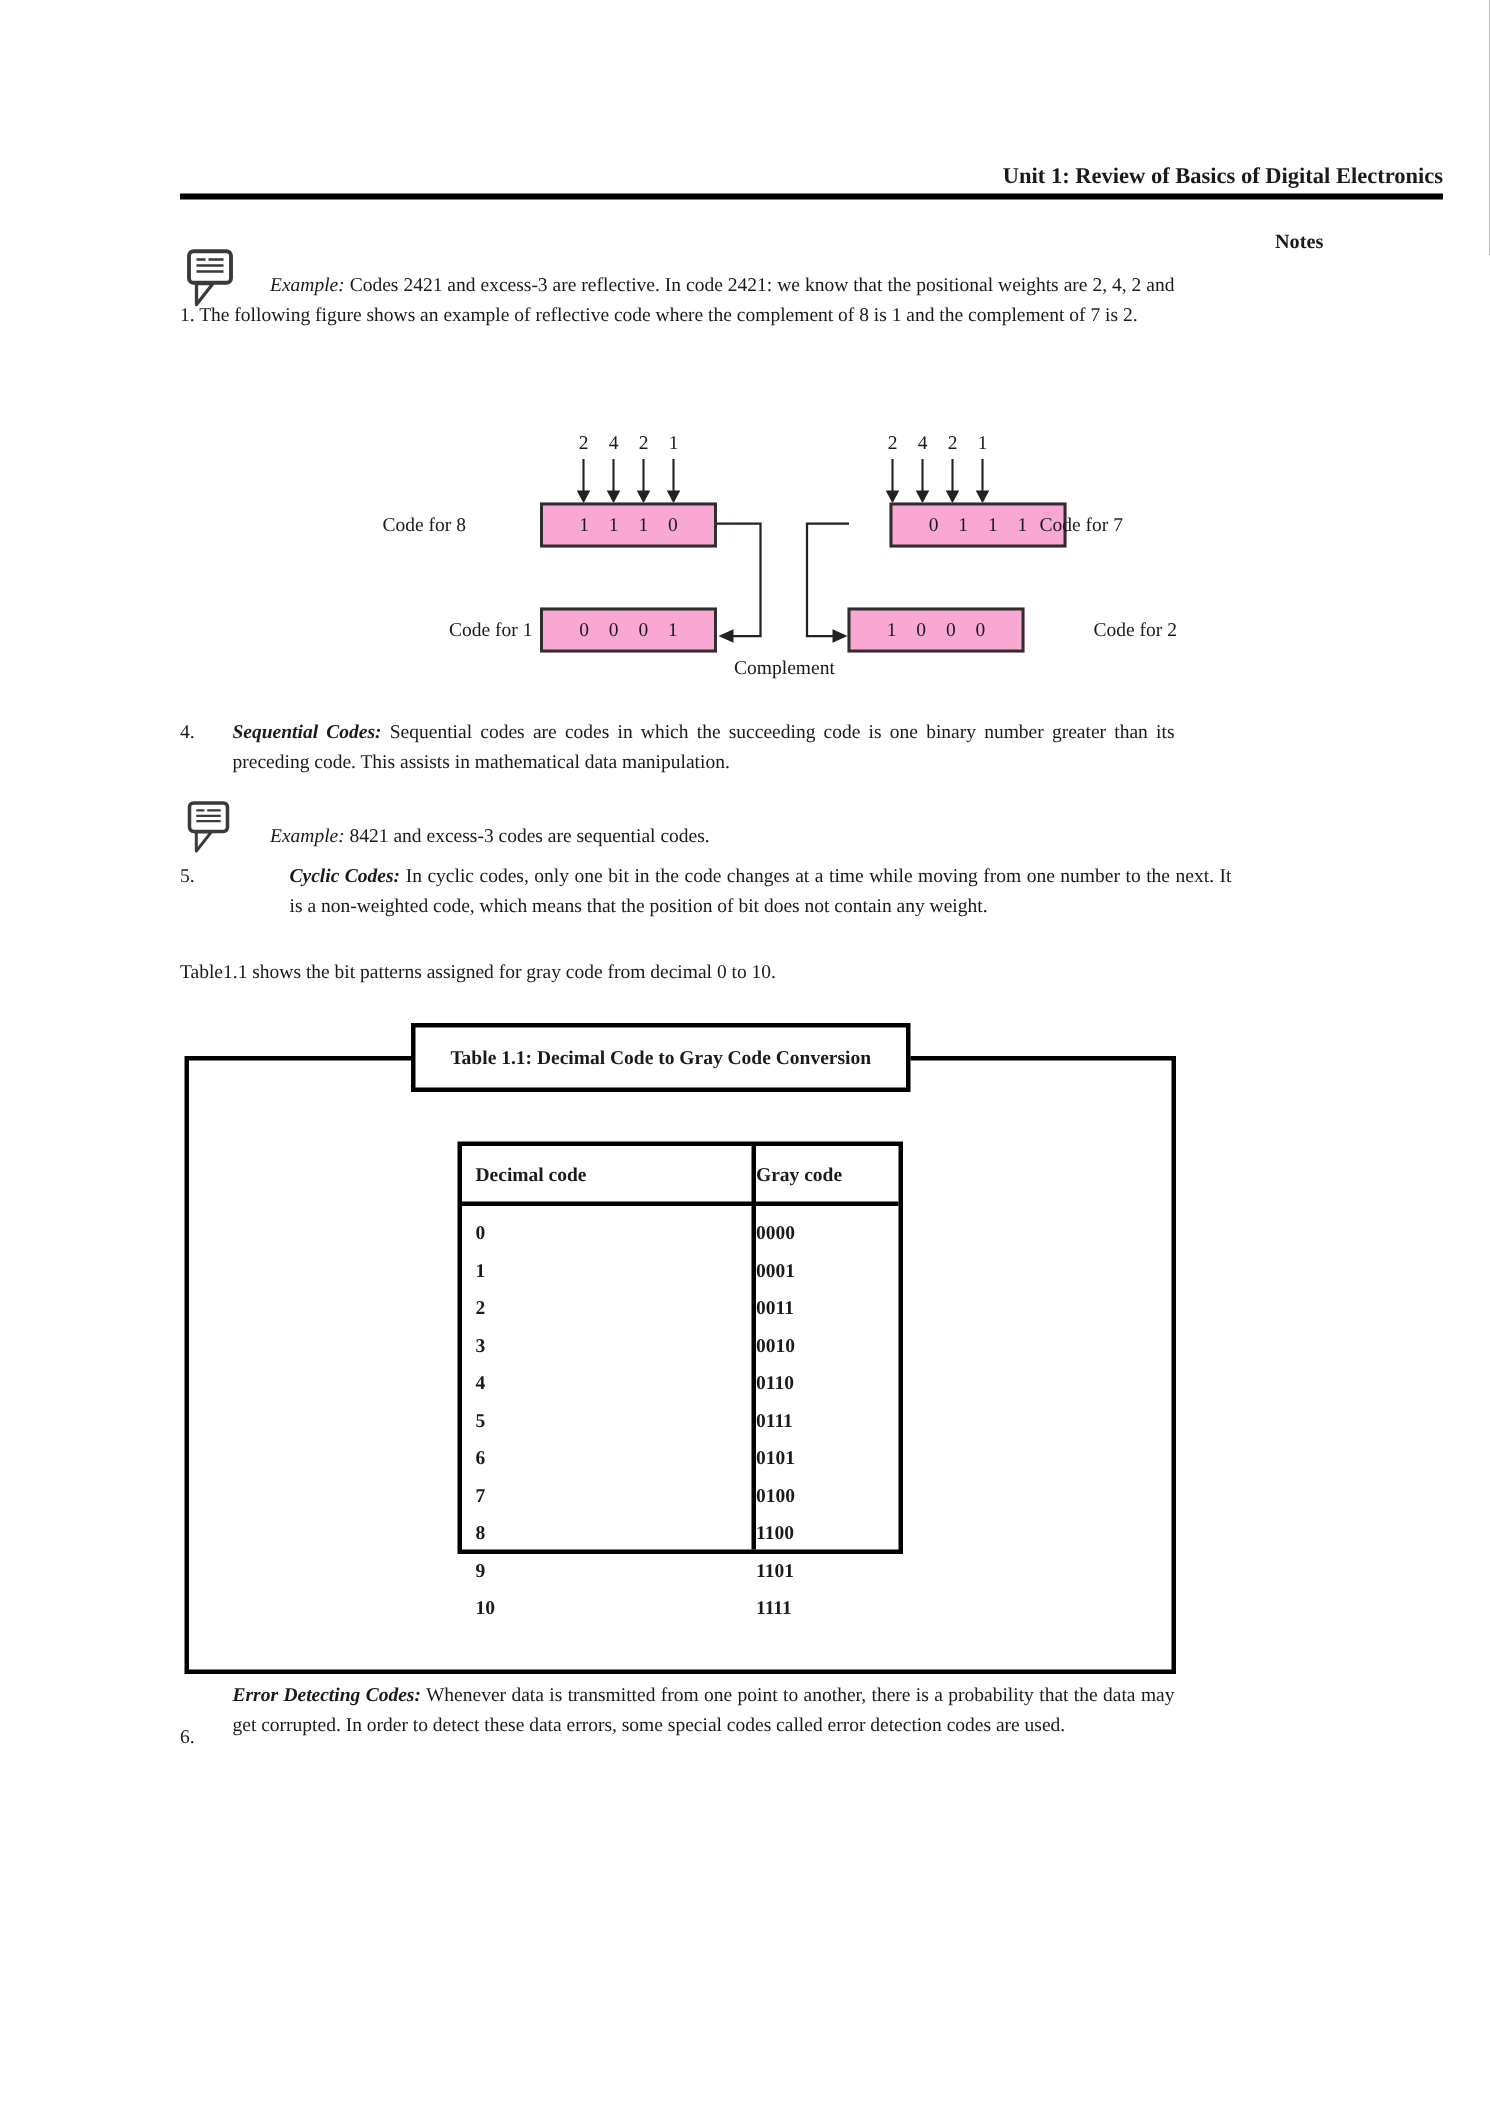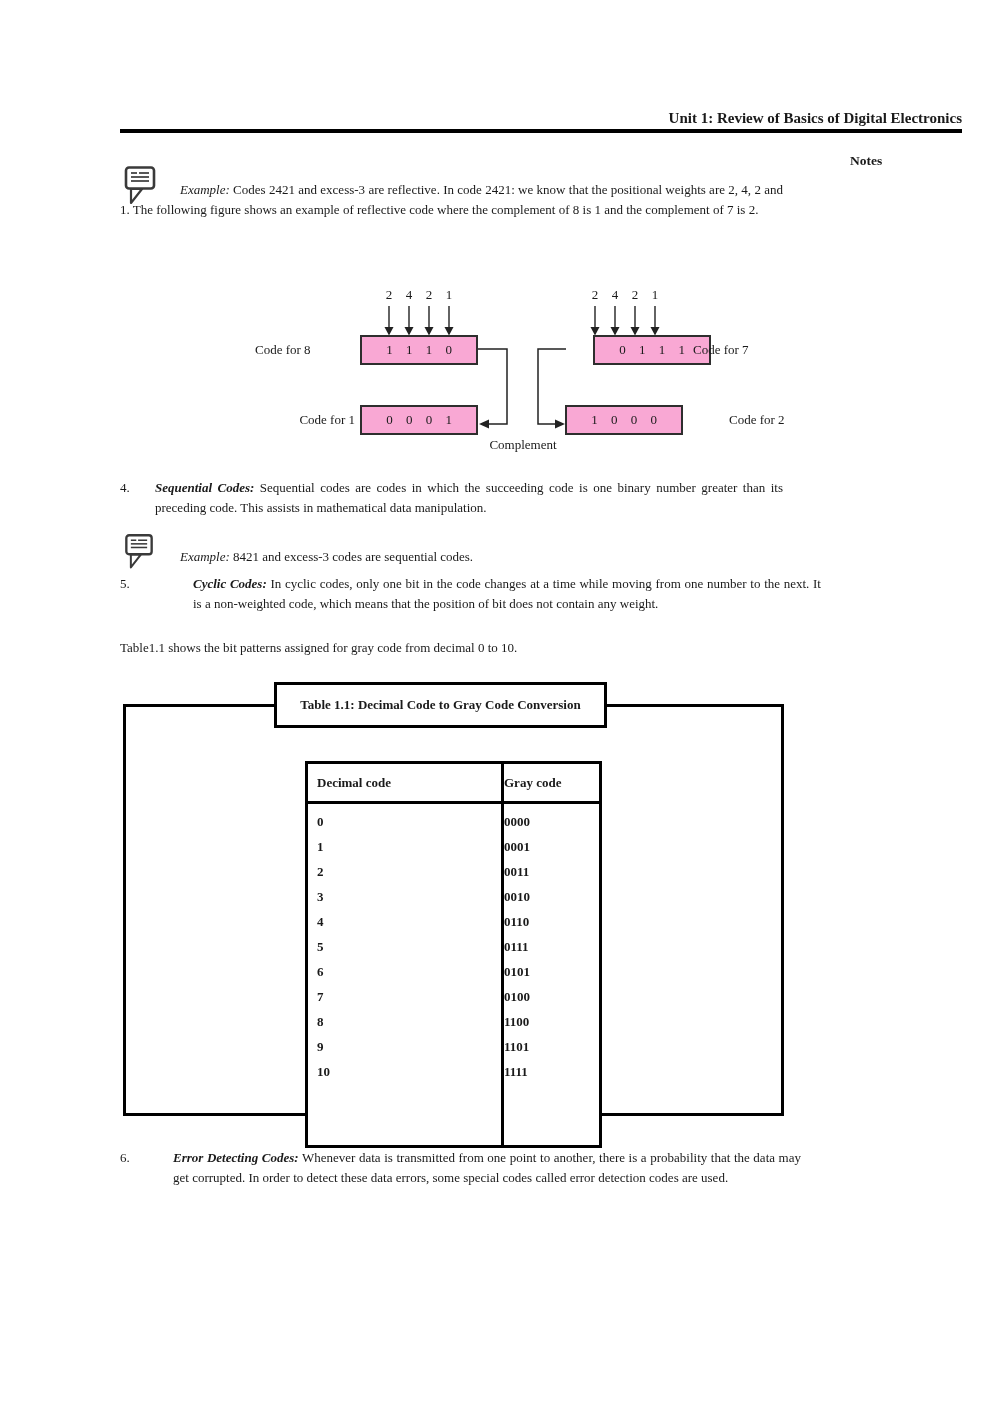--- a/index.html
+++ b/index.html
@@ -143,21 +143,21 @@
   <div class="abs body-text" style="left:154px; top:574px; width:628px;margin-left:39px;">
     <span class="lead">Cyclic Codes:</span><span> In cyclic codes, only one bit in the code changes at a time while moving from one number to the next. It is a non-weighted code, which means that the position of bit does not contain any weight.</span>
   </div>
 
   <div class="abs single-line" style="left:120px; top:638px; width:663px;">Table1.1 shows the bit patterns assigned for gray code from decimal 0 to 10.</div>
 
   <div class="abs outer-box" style="left:123px; top:704px; width:661px; height:412px;"></div>
 
   <div class="abs caption-box" style="left:274px; top:682px; width:333px; height:46px;">Table 1.1: Decimal Code to Gray Code Conversion</div>
 
-  <div class="abs gtable" style="left:305px; top:761px; width:297px; height:387px;">
+  <div class="abs gtable" style="left:305px; top:761px; width:297px; height:275px;">
     <div class="gdivider"></div>
     <div class="gheader">
       <span class="gc1">Decimal code</span>
       <span class="gc2">Gray code</span>
     </div>
     <div class="gbody">
         <div class="grow">
           <span class="gc1">0</span>
           <span class="gc2">0000</span>
         </div>
@@ -198,17 +198,17 @@
           <span class="gc2">1101</span>
         </div>
         <div class="grow">
           <span class="gc1">10</span>
           <span class="gc2">1111</span>
         </div>
       </div>
   </div>
 
   <div class="abs num" style="left:120px; top:1148px;">6.</div>
-  <div class="abs body-text" style="left:155px; top:1148px; width:628px;margin-left:18px;">
+  <div class="abs body-text" style="left:155px; top:1120px; width:628px;">
     <span class="lead">Error Detecting Codes:</span><span> Whenever data is transmitted from one point to another, there is a probability that the data may get corrupted. In order to detect these data errors, some special codes called error detection codes are used.</span>
   </div>
 
 </div>
 
 </body></html>

